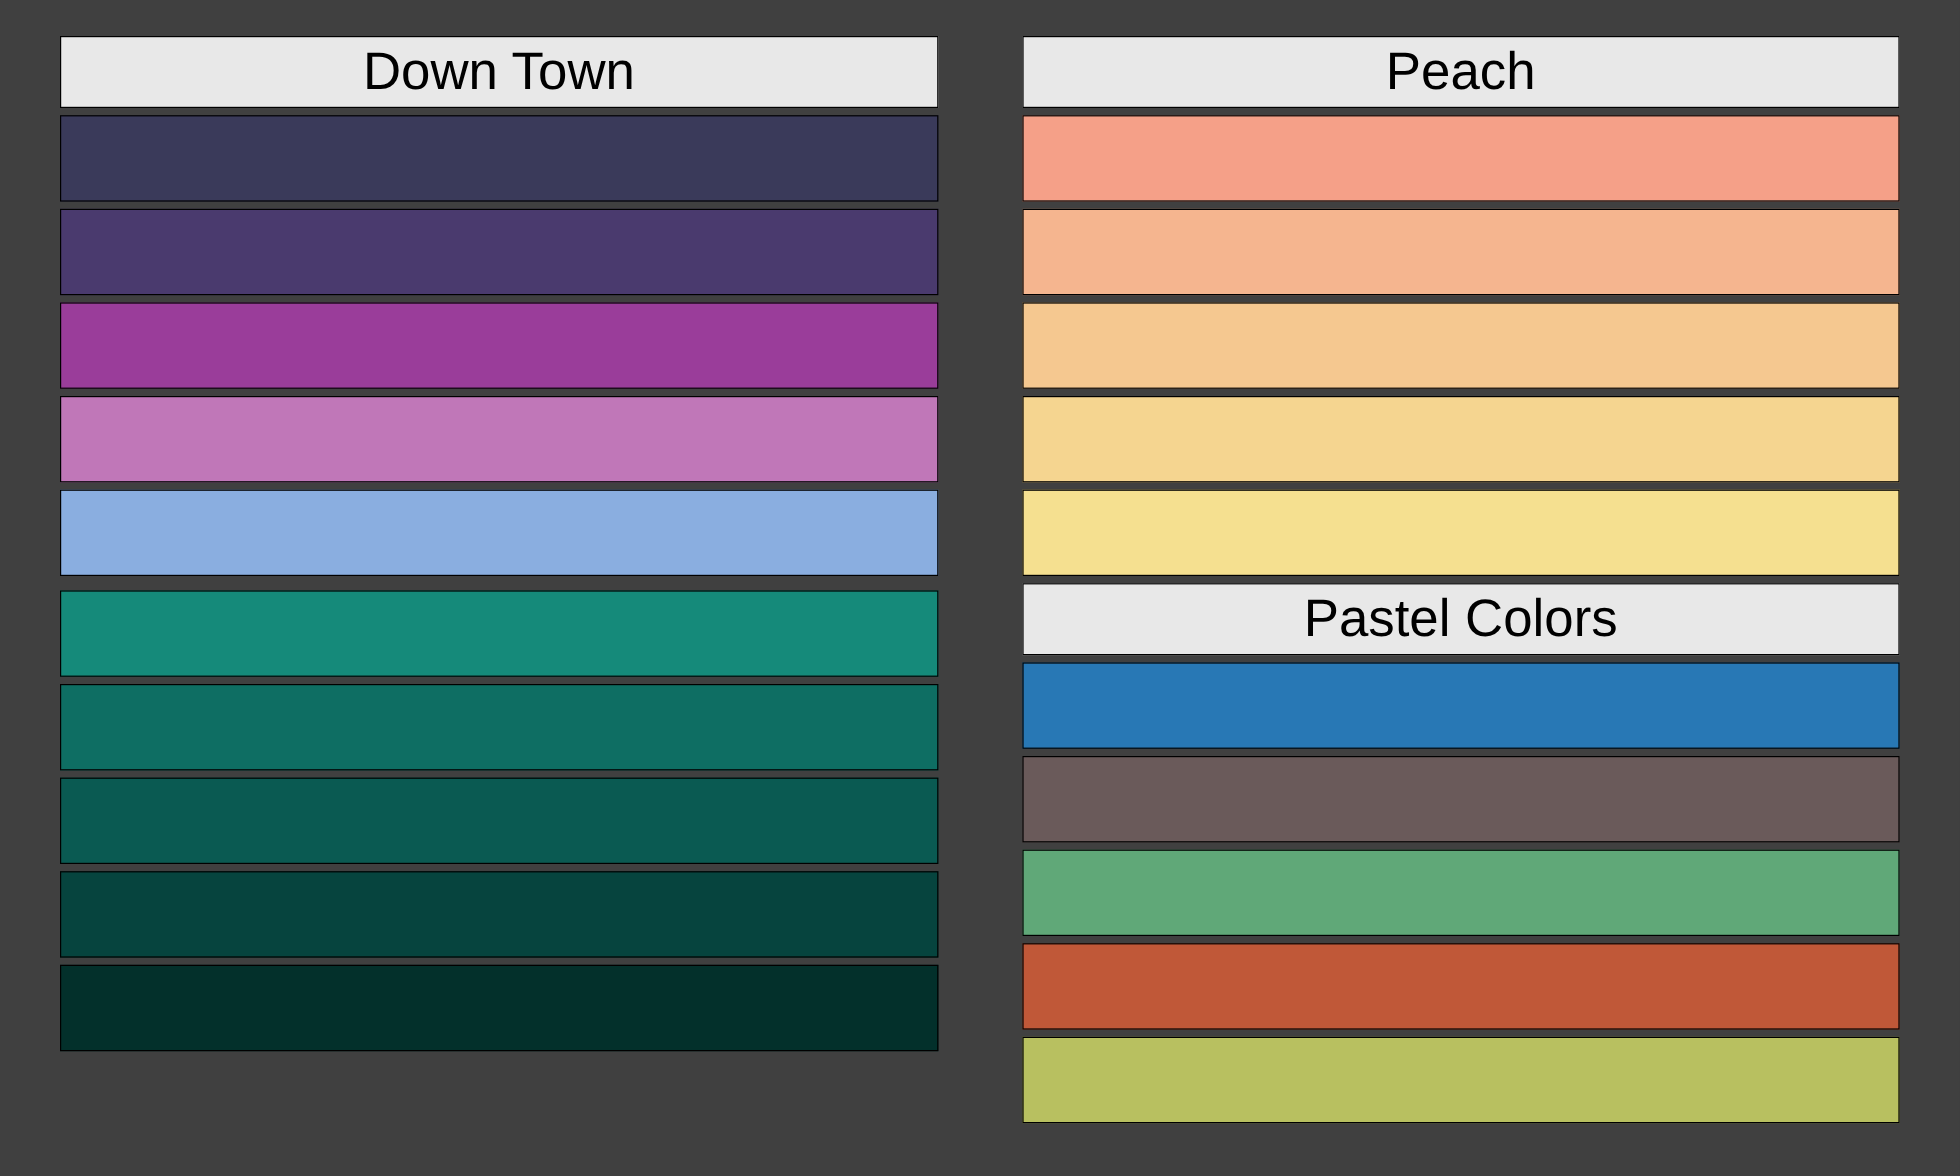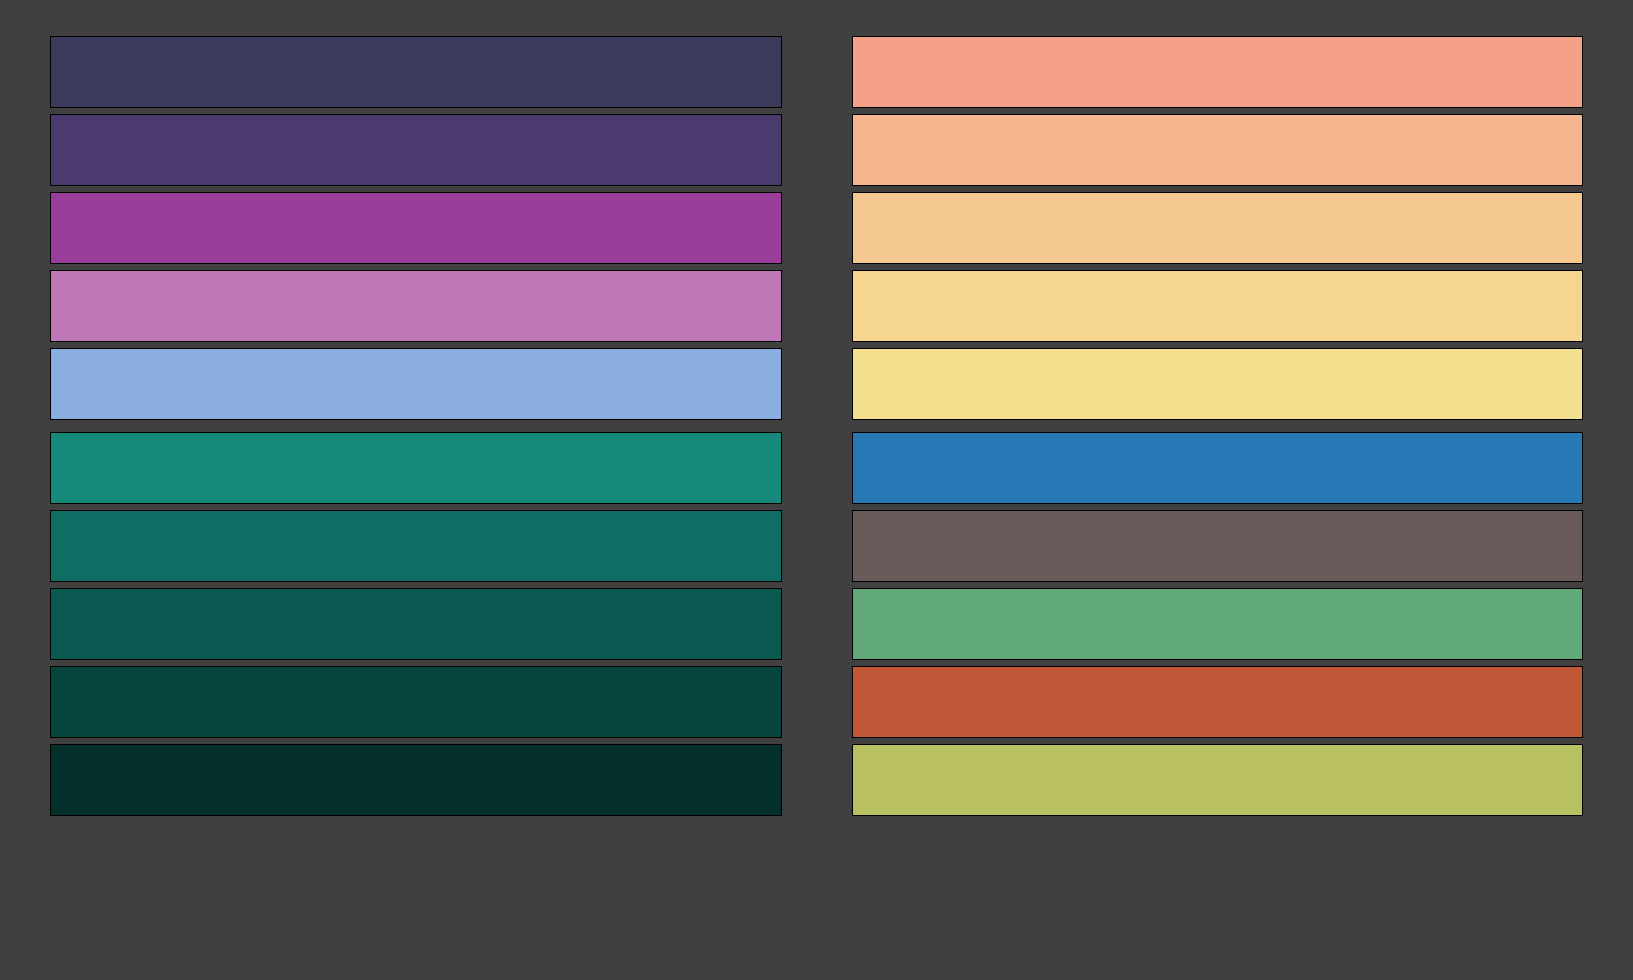--- a/index.html
+++ b/index.html
@@ -45,46 +45,49 @@
     .spacer {
       height: 6px;
     }
   </style>
 </head>
 <body>
 
 <div class="container">
   <div class="column">
 
+    <div class="palette-title">Down Town</div>
     <div class="swatch" style="background-color:#3a3a5a"></div>
     <div class="swatch" style="background-color:#4a3a6e"></div>
     <div class="swatch" style="background-color:#9a3d9a"></div>
     <div class="swatch" style="background-color:#c077b8"></div>
     <div class="swatch" style="background-color:#8aaee0"></div>
 
     <div class="spacer"></div>
 
     <div class="swatch" style="background-color:#158a7a"></div>
     <div class="swatch" style="background-color:#0e6e63"></div>
     <div class="swatch" style="background-color:#0a5a52"></div>
     <div class="swatch" style="background-color:#06443e"></div>
     <div class="swatch" style="background-color:#03302b"></div>
 
   </div>
 
   <div class="column">
 
+    <div class="palette-title">Peach</div>
     <div class="swatch" style="background-color:#f5a088"></div>
     <div class="swatch" style="background-color:#f5b58f"></div>
     <div class="swatch" style="background-color:#f5c890"></div>
     <div class="swatch" style="background-color:#f5d590"></div>
     <div class="swatch" style="background-color:#f5e090"></div>
 
     <div class="spacer"></div>
 
+    <div class="palette-title">Pastel Colors</div>
     <div class="swatch" style="background-color:#2878b5"></div>
     <div class="swatch" style="background-color:#6a5a5a"></div>
     <div class="swatch" style="background-color:#60a878"></div>
     <div class="swatch" style="background-color:#c05838"></div>
     <div class="swatch" style="background-color:#b8c060"></div>
 
   </div>
 </div>
 
 </body></html>

